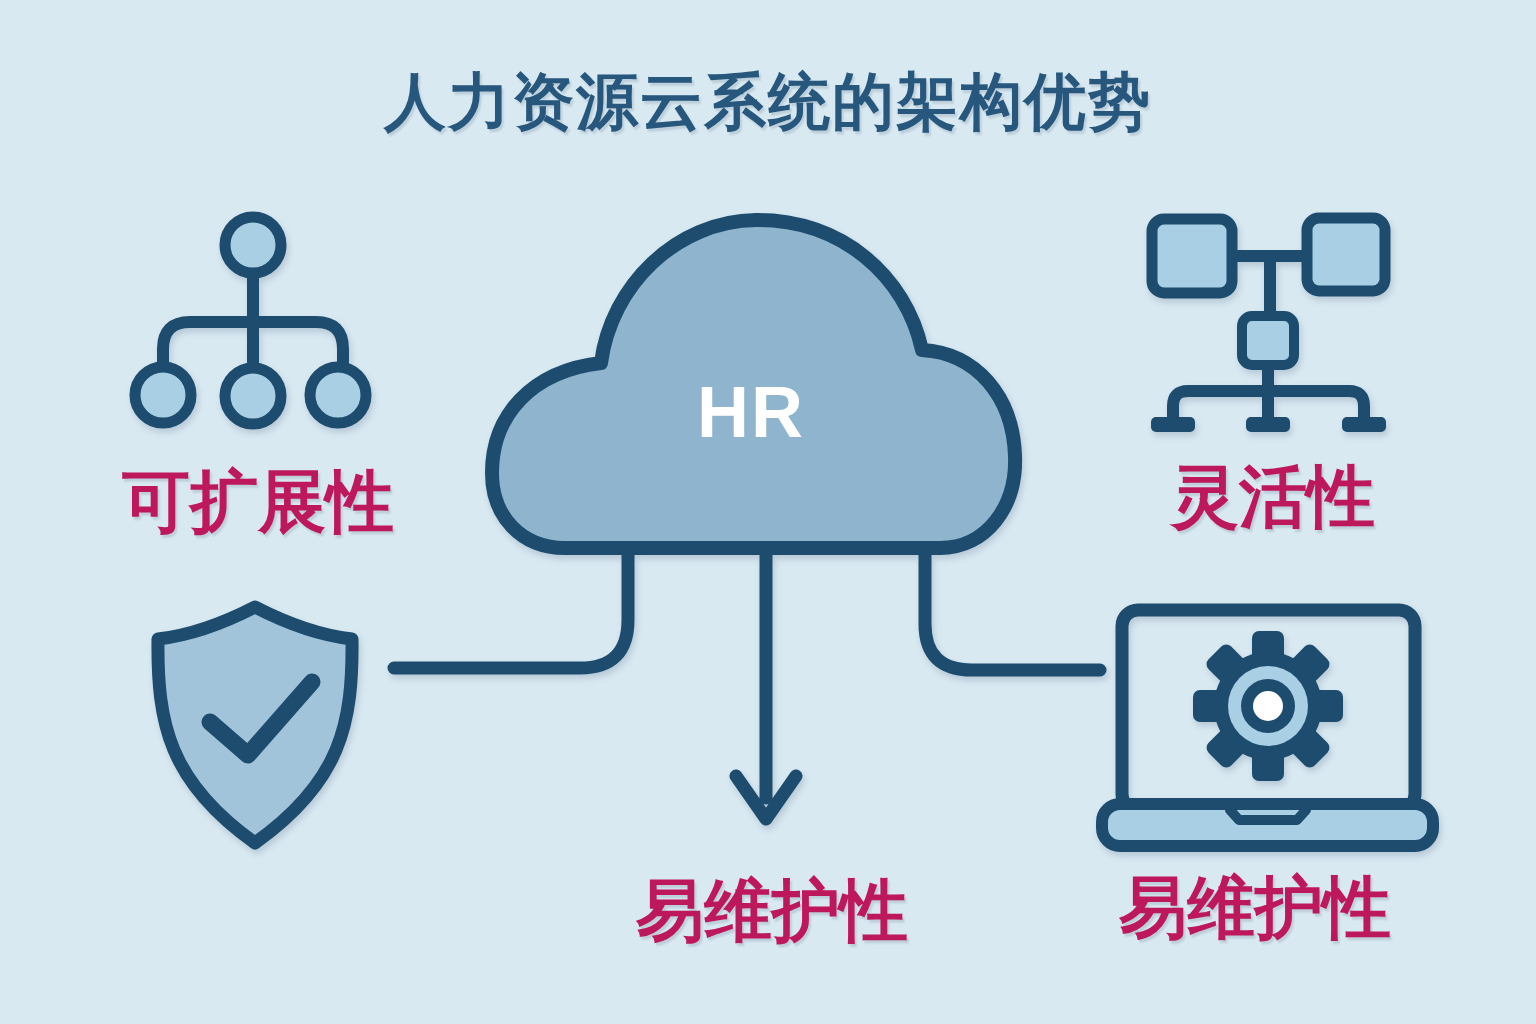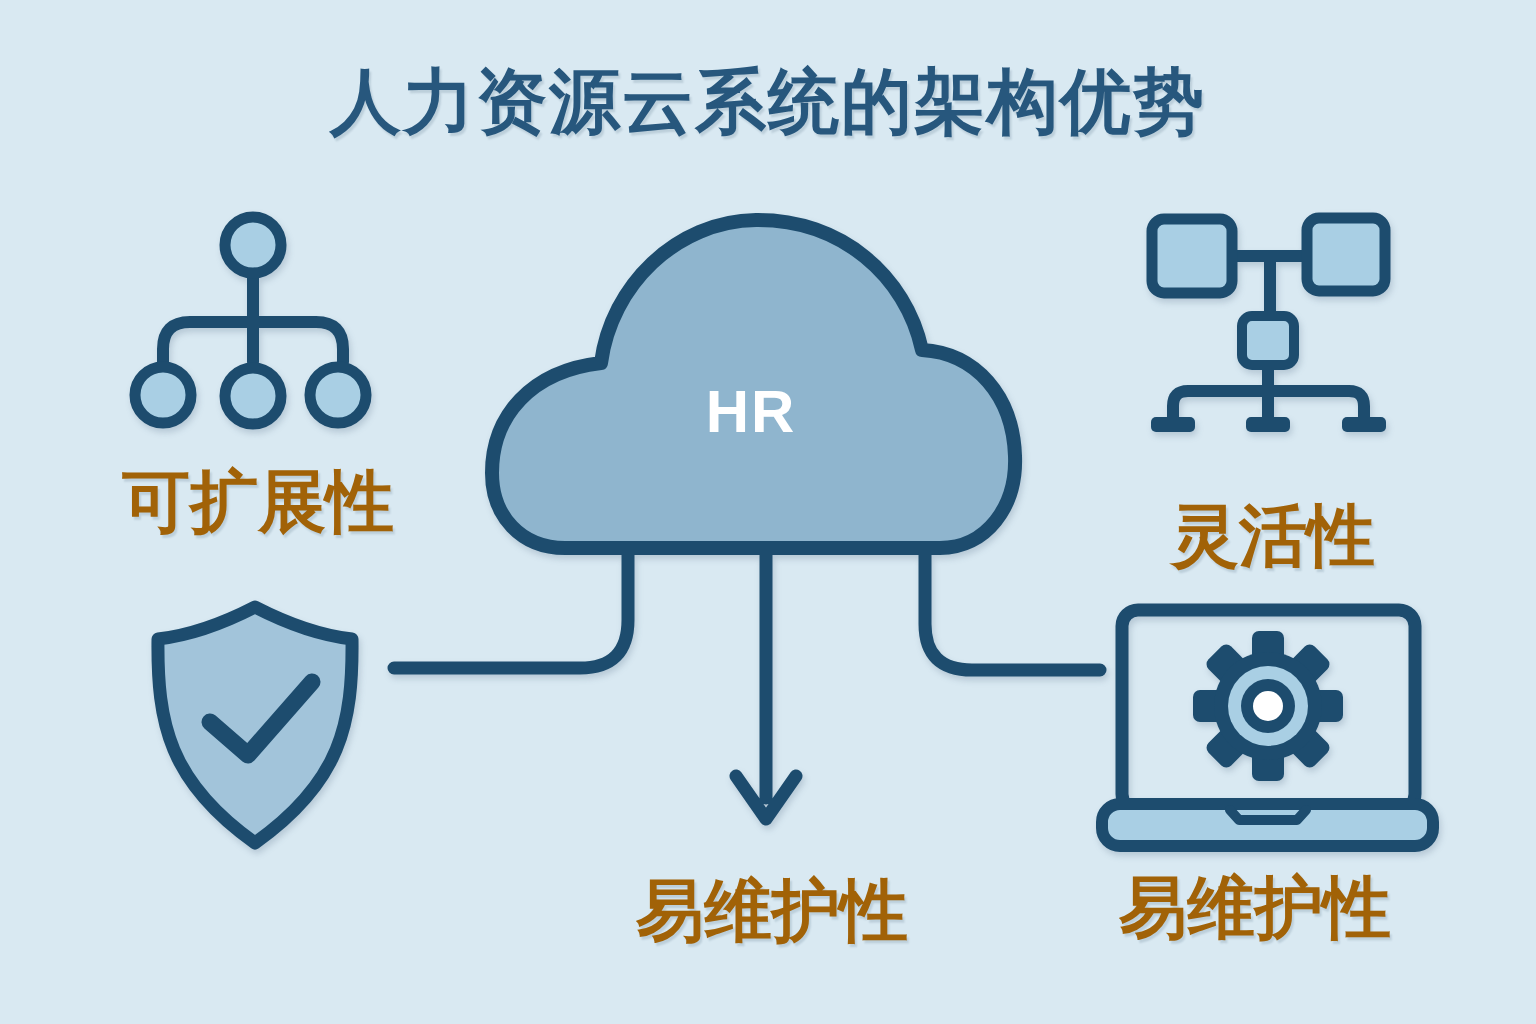--- a/index.html
+++ b/index.html
@@ -5,35 +5,35 @@
   html,body{margin:0;padding:0;background:#d9e9f2;}
   .canvas{
     position:relative;width:1536px;height:1024px;overflow:hidden;
     background:#d9e9f2;
     font-family:"Liberation Sans","DejaVu Sans",sans-serif;
   }
   .art{position:absolute;left:0;top:0;width:1536px;height:1024px;
     filter:drop-shadow(2px 4px 3px rgba(26,58,86,0.18));}
   .page-title{
     position:absolute;left:768px;top:102px;transform:translate(-50%,-50%);
-    font-size:71px;font-weight:800;color:#27577d;white-space:nowrap;
+    font-size:62px;font-weight:800;color:#27577d;white-space:nowrap;
     letter-spacing:2px;text-shadow:2px 3px 2px rgba(26,58,86,0.15);
   }
   .cloud-text{
     position:absolute;left:751px;top:412px;transform:translate(-50%,-50%);
-    color:#ffffff;font-weight:800;font-size:60px;line-height:0.98;
+    color:#ffffff;font-weight:800;font-size:72px;line-height:0.98;
     text-align:center;letter-spacing:2px;
   }
   .node-label{
     position:absolute;transform:translate(-50%,-50%);
-    font-weight:800;font-size:68px;color:#a16207;white-space:nowrap;
+    font-weight:800;font-size:68px;color:#be185d;white-space:nowrap;
     text-shadow:2px 3px 2px rgba(26,58,86,0.15);
   }
   .label-scalability{left:258px;top:502px;}
-  .label-flexibility{left:1273px;top:497px;margin-top:39px;}
+  .label-flexibility{left:1273px;top:497px;}
   .label-security{left:250px;top:910px;}
   .label-maintainability-center{left:772px;top:911px;}
   .label-maintainability-right{left:1255px;top:908px;}
 </style>
 </head>
 <body>
 
 <div class="canvas">
 
   <svg class="art" viewBox="0 0 1536 1024" fill="none" stroke-linecap="round" stroke-linejoin="round">

